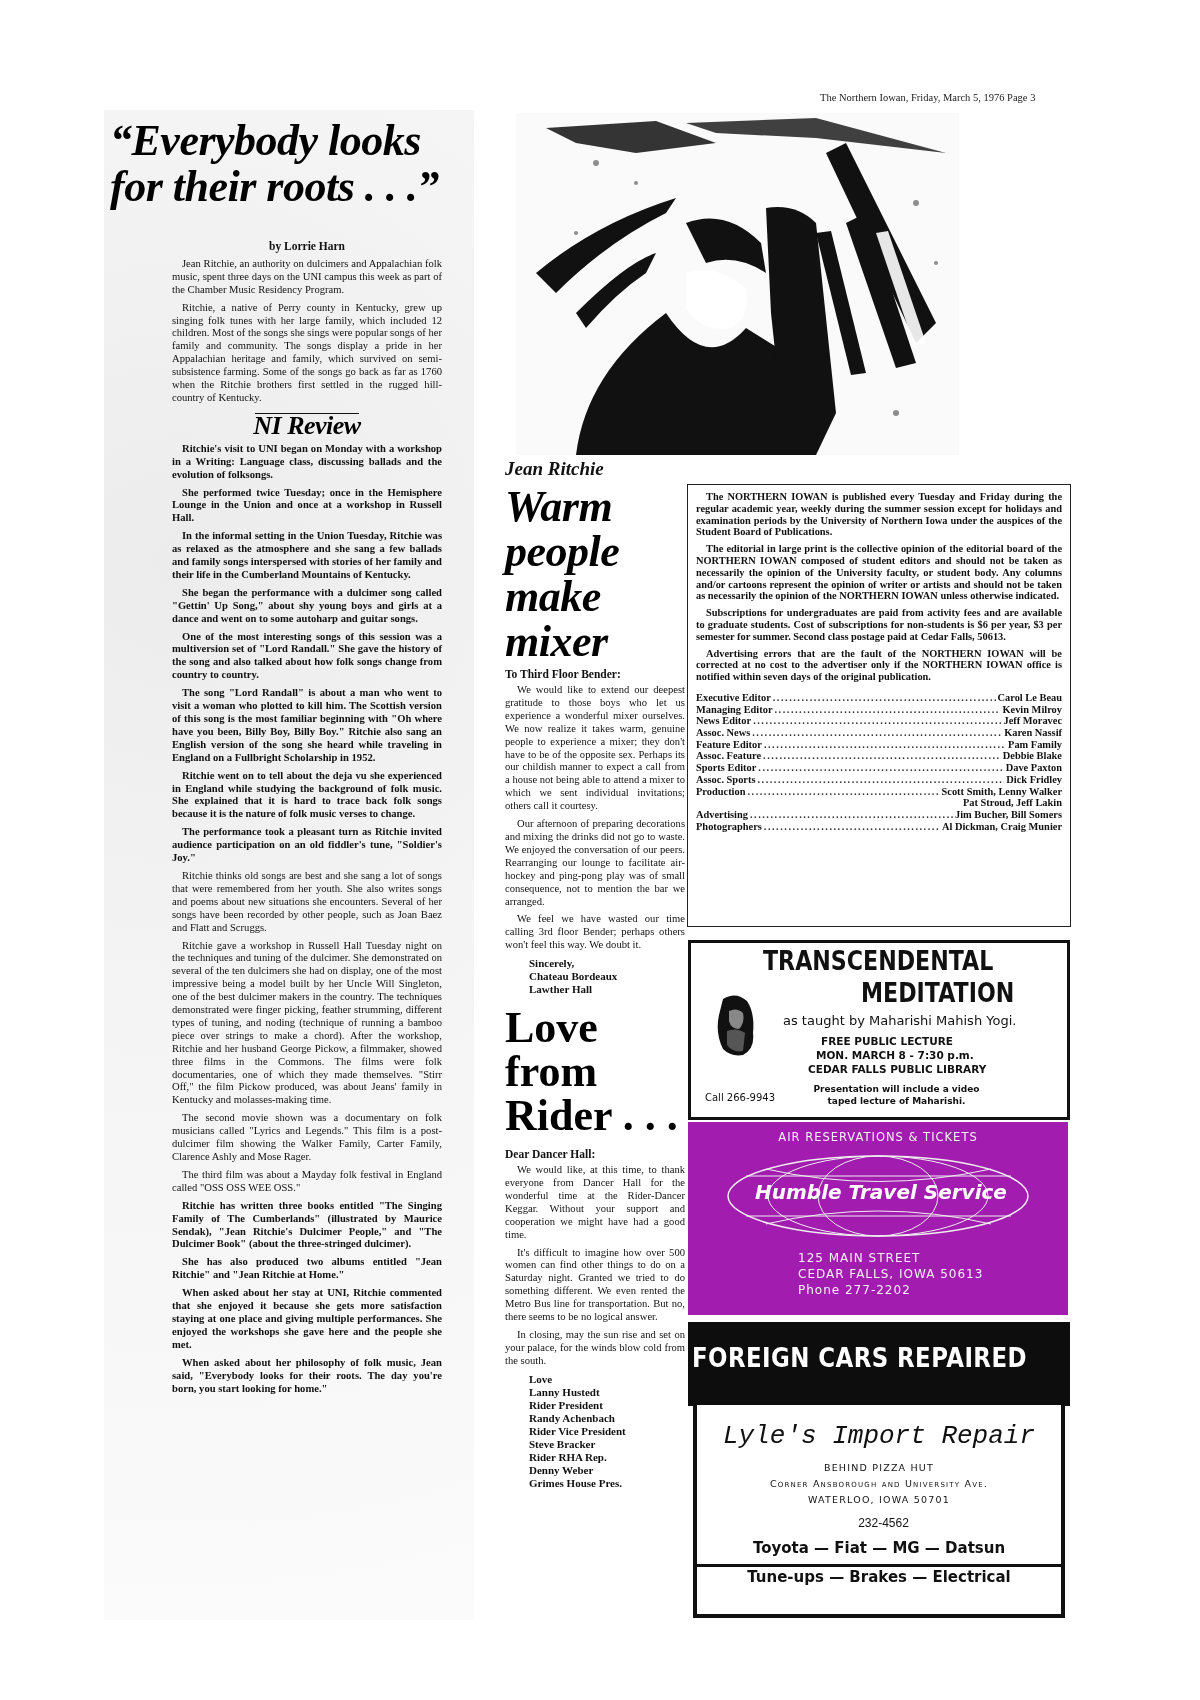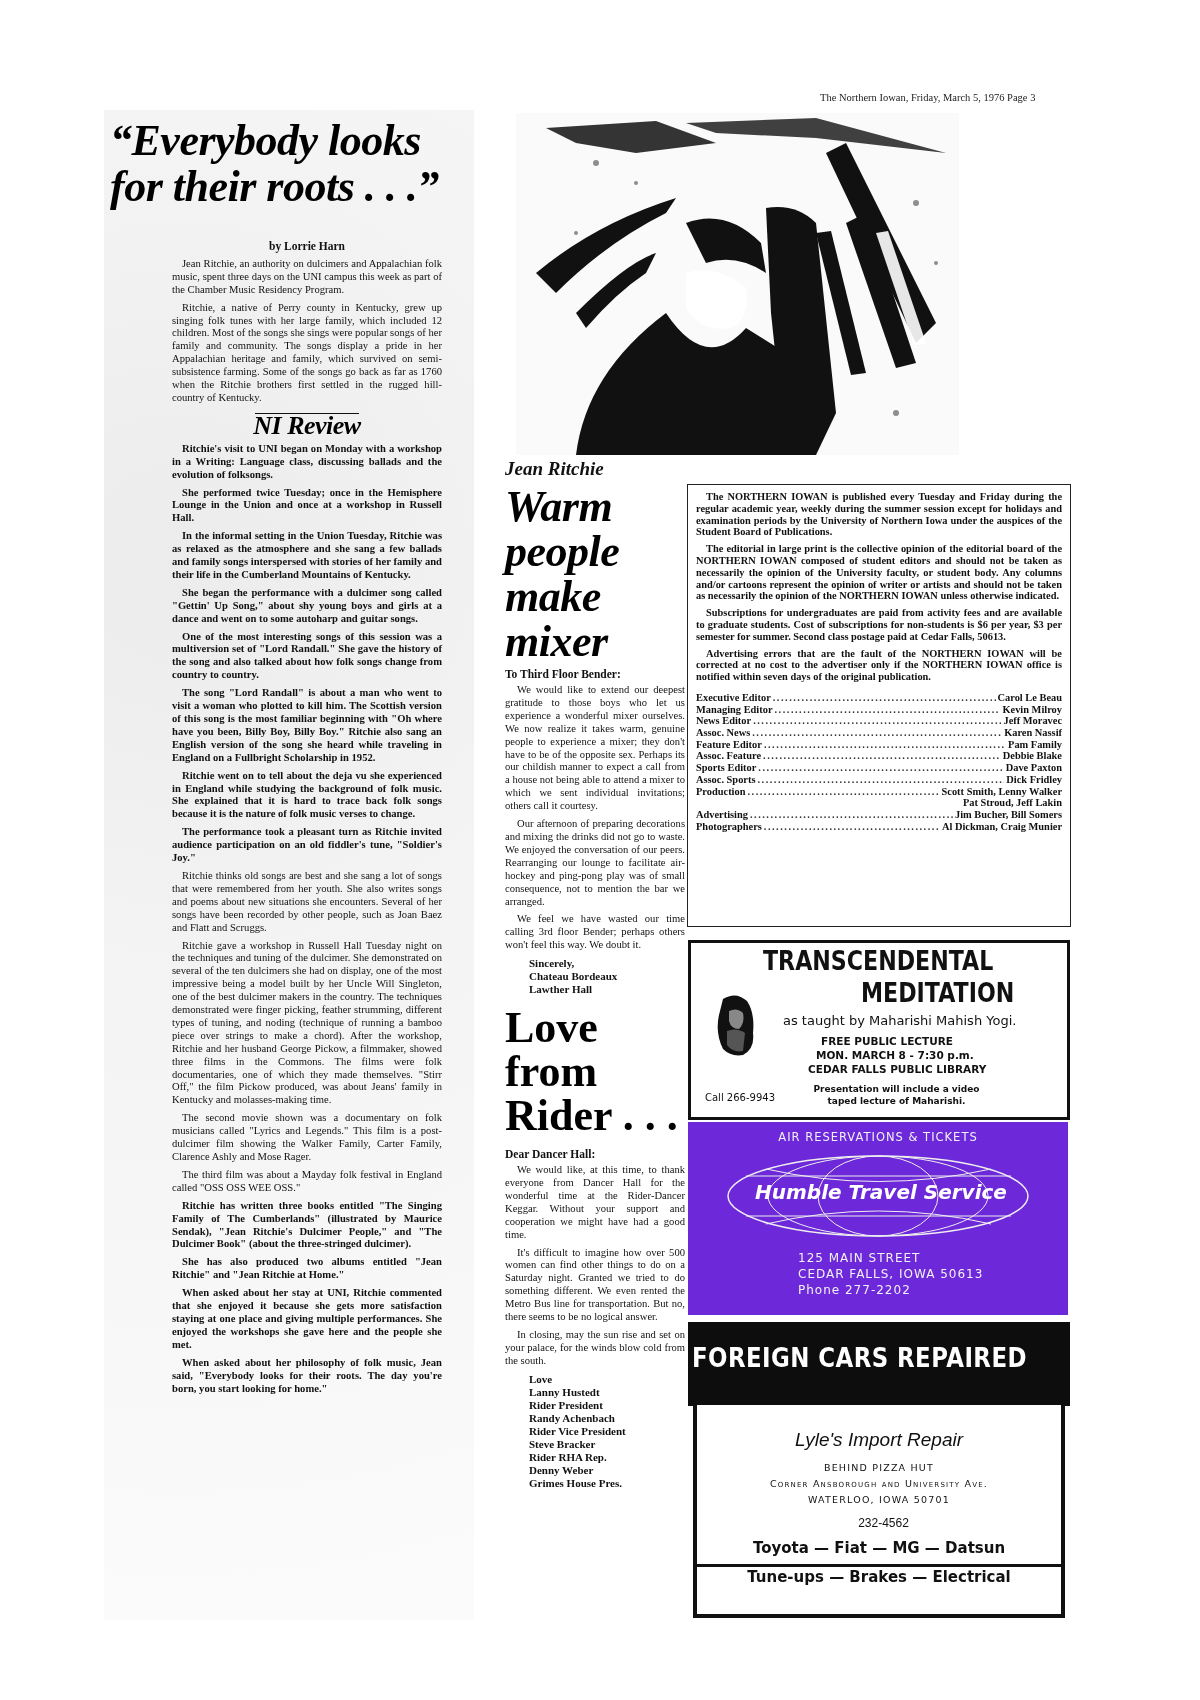--- a/index.html
+++ b/index.html
@@ -52,31 +52,31 @@
   .tm-title2 { position: absolute; left: 170px; top: 34px; font-weight: bold; font-size: 27px; transform: scaleX(0.82); transform-origin: left; }
   .tm-taught { position: absolute; left: 92px; top: 70px; font-size: 13px; }
   .tm-free { position: absolute; left: 130px; top: 92px; font-size: 10.5px; font-weight: bold; }
   .tm-when { position: absolute; left: 125px; top: 106px; font-size: 10.5px; font-weight: bold; }
   .tm-where { position: absolute; left: 117px; top: 120px; font-size: 10.5px; font-weight: bold; }
   .tm-call { position: absolute; left: 14px; top: 149px; font-size: 10px; }
   .tm-pres { position: absolute; left: 118px; top: 140px; width: 175px; font-size: 9px; font-weight: bold; text-align: center; line-height: 12px; }
   .tm-portrait { position: absolute; left: 22px; top: 50px; width: 46px; height: 64px; }
 
   
-  .travel-ad { left: 688px; top: 1122px; width: 380px; height: 193px; background: #6d28d9; color: #f2f2f2; font-family: "DejaVu Sans", sans-serif; }
+  .travel-ad { left: 688px; top: 1122px; width: 380px; height: 193px; background: #a21caf; color: #f2f2f2; font-family: "DejaVu Sans", sans-serif; }
   .travel-top { position: absolute; left: 0; width: 100%; top: 8px; text-align: center; font-size: 11.5px; letter-spacing: 1px; }
   .travel-globe { position: absolute; left: 38px; top: 32px; width: 305px; height: 85px; }
   .travel-name { position: absolute; left: 48px; top: 58px; width: 290px; text-align: center; font-style: italic; font-weight: bold; font-size: 20px; color: #fff; }
   .travel-addr { position: absolute; left: 110px; top: 128px; font-size: 12px; line-height: 16px; letter-spacing: 1px; }
 
   
   .cars-banner { left: 688px; top: 1322px; width: 382px; height: 84px; background: #0d0d0d; }
   .cars-banner span { position: absolute; left: 4px; top: 21px; font-family: "DejaVu Sans", sans-serif; font-weight: bold; font-size: 26px; color: #fff; transform: scaleX(0.88); transform-origin: left; white-space: nowrap; letter-spacing: 0.5px; }
   .lyle-box { left: 693px; top: 1405px; width: 372px; height: 213px; border: 4px solid #111; border-top: none; background: #fff; text-align: center; }
-  .lyle-name { position: absolute; left: 0; width: 100%; top: 24px; font-family: Liberation Sans, sans-serif; font-style: italic; font-size: 19px; color: #111; }
+  .lyle-name { position: absolute; left: 0; width: 100%; top: 16px; font-family: Liberation Mono, monospace; font-style: italic; font-size: 26px; color: #111; }
   .lyle-l { position: absolute; left: 0; width: 100%; font-family: "DejaVu Sans", sans-serif; font-size: 9.5px; letter-spacing: 1.2px; font-variant: small-caps; }
   .lyle-phone { position: absolute; left: 0; width: 100%; top: 111px; font-family: Liberation Sans, sans-serif; font-size: 12px; padding-left: 9px; }
   .lyle-makes { position: absolute; left: 0; width: 100%; top: 134px; font-family: "DejaVu Sans", sans-serif; font-weight: bold; font-size: 15px; }
   .lyle-divider { position: absolute; left: 0; width: 100%; top: 159px; height: 3px; background: #111; }
   .lyle-services { position: absolute; left: 0; width: 100%; top: 163px; font-family: "DejaVu Sans", sans-serif; font-weight: bold; font-size: 15px; }
 </style>
 </head>
 <body>
 
 <div class="abs folio">The Northern Iowan, Friday, March 5, 1976 Page 3</div>

